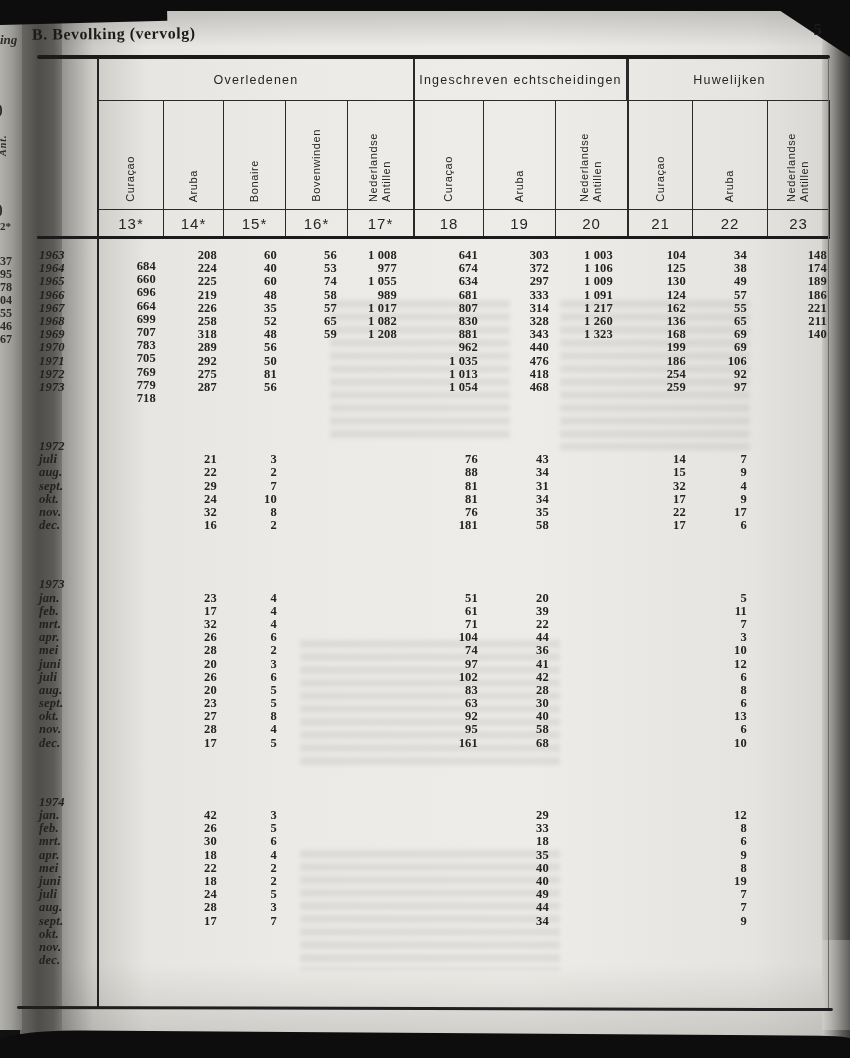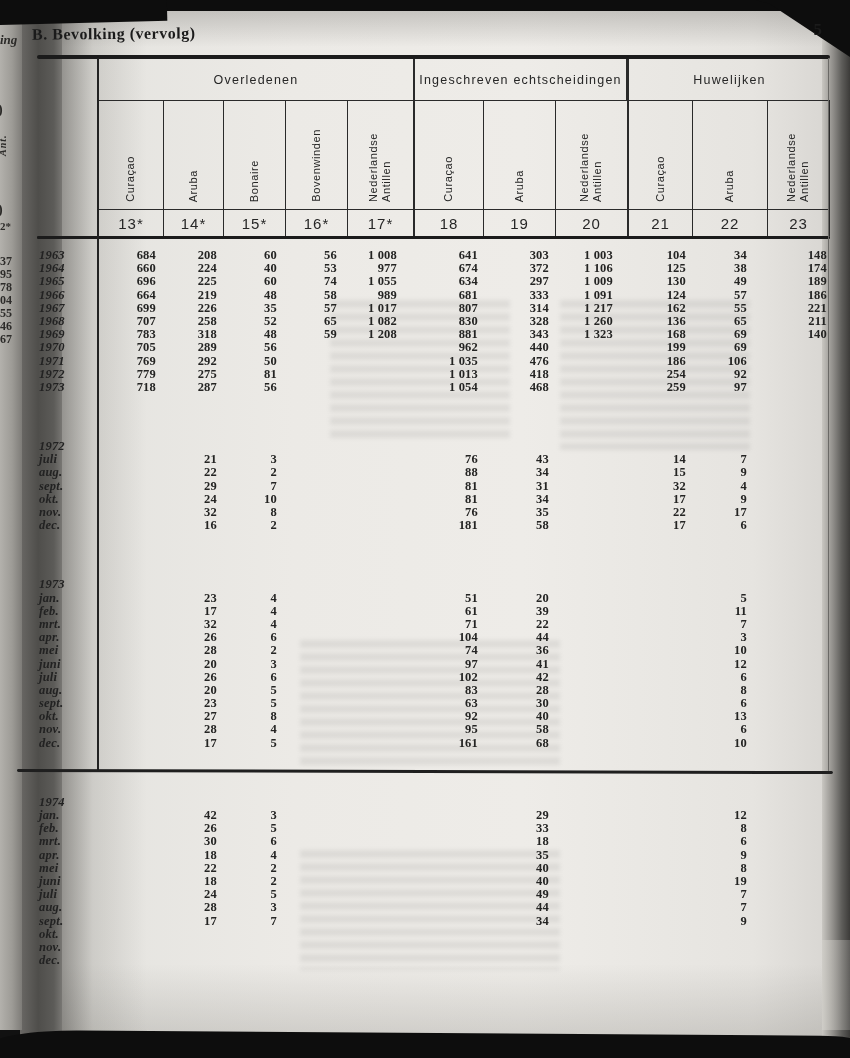--- a/index.html
+++ b/index.html
@@ -43,21 +43,21 @@
   .frag-digit{left:0;font-size:12px;letter-spacing:0;}
   
   .page-title{
     position:absolute;left:32px;top:25px;z-index:7;
     font-size:16px;font-weight:700;letter-spacing:.5px;color:#1b1b1b;
     transform:rotate(-.5deg);
   }
   .page-number{position:absolute;right:28px;top:20px;z-index:7;font-size:17px;font-weight:700;color:#1b1b1b;}
   
   .stat-table{
-    position:absolute;left:35px;top:55px;width:795px;height:718px;z-index:7;color:#1c1c1c;
+    position:absolute;left:35px;top:55px;width:795px;height:955px;z-index:7;color:#1c1c1c;
     --cols:62px 66px 60px 62px 62px 66px 70px 72px 72px 65px 75px 63px;
   }
   .rule-top{position:absolute;left:2px;top:0;width:793px;height:4px;background:#1b1b1b;border-radius:2px;}
   .rule-bottom{position:absolute;left:-18px;bottom:0;width:816px;height:3px;background:#1f1f1f;border-radius:2px;transform:rotate(.15deg);}
   .vline-left{position:absolute;left:62px;top:3px;bottom:2px;width:2px;background:#222;}
   .vline-right{position:absolute;left:793px;top:3px;bottom:2px;width:1px;background:#6b6a67;}
   .grid-row{display:grid;grid-template-columns:var(--cols);}
   
   .hdr-groups{height:42px;margin-top:4px;}
   .group-cell{
@@ -93,21 +93,21 @@
   .section{margin-top:0;}
   .section.gap{margin-top:46px;}
   .trow{height:13.2px;}
   .trow>div{
     font-size:12.5px;font-weight:700;line-height:13.2px;text-align:right;color:#242423;
     letter-spacing:.2px;
   }
   .trow>div.rlabel{
     text-align:left;font-style:italic;padding-left:4px;font-weight:600;font-size:12.5px;color:#222;
   }
-  .trow>div:nth-child(2){padding-right:7px;}
+  .trow>div:nth-child(2){padding-right:7px;margin-top:11px;}
   .trow>div:nth-child(3){padding-right:6px;}
   .trow>div:nth-child(4){padding-right:8px;}
   .trow>div:nth-child(5){padding-right:10px;}
   .trow>div:nth-child(6){padding-right:16px;}
   .trow>div:nth-child(7){padding-right:5px;}
   .trow>div:nth-child(8){padding-right:6px;}
   .trow>div:nth-child(9){padding-right:14px;}
   .trow>div:nth-child(10){padding-right:6px;}
   .trow>div:nth-child(11){padding-right:20px;}
   .trow>div:nth-child(12){padding-right:3px;}

